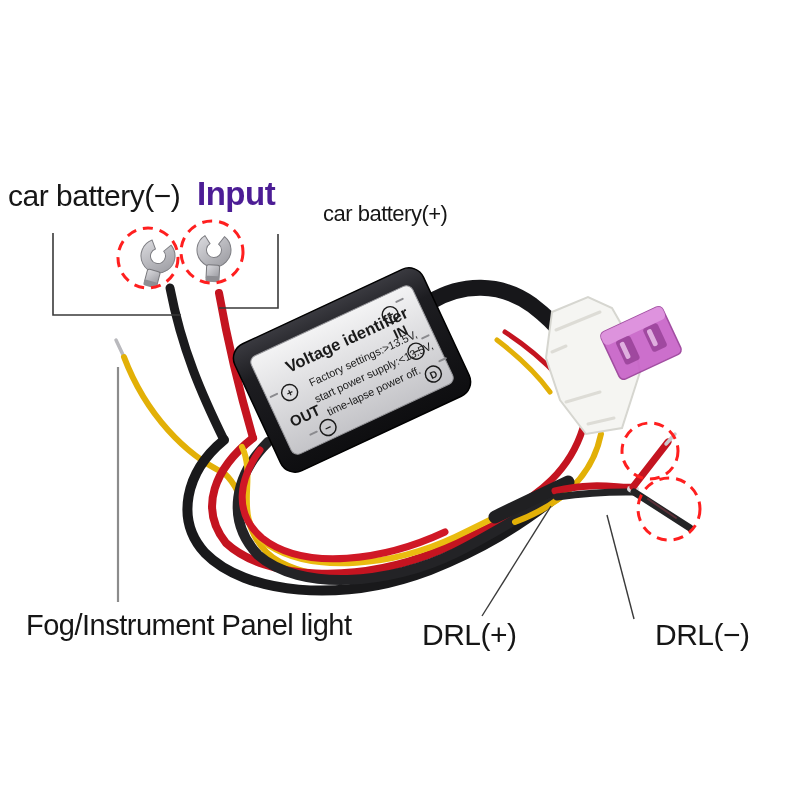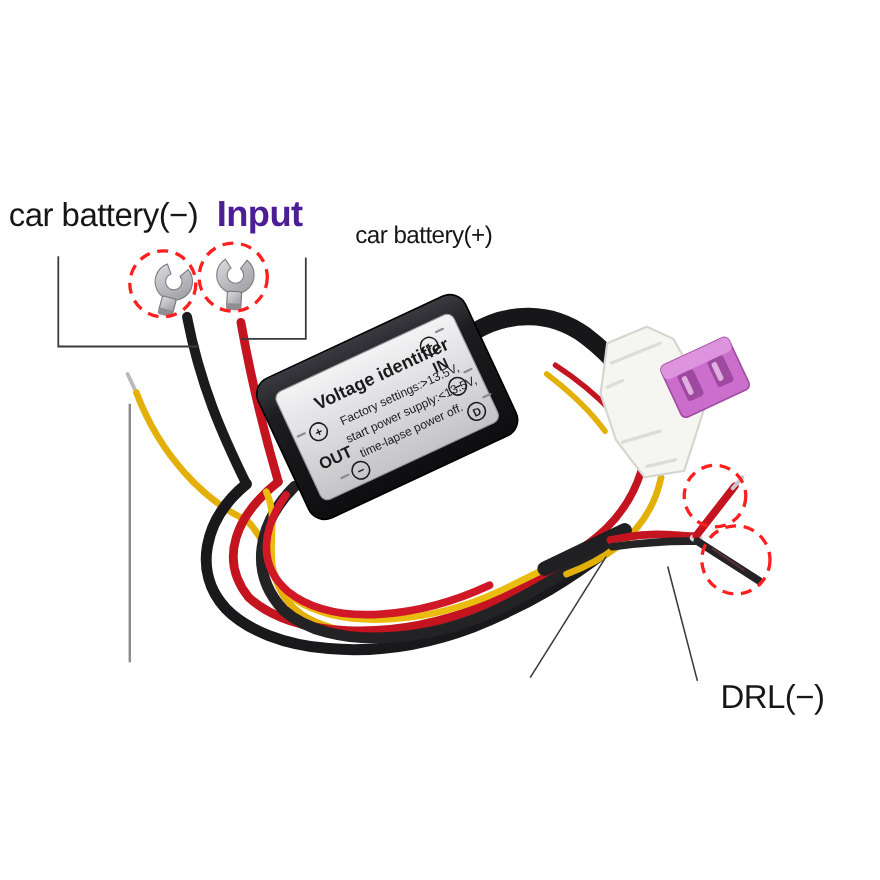--- a/index.html
+++ b/index.html
@@ -131,15 +131,17 @@
 
   <circle cx="148" cy="258" r="30" fill="none" stroke="#ff1f1f" stroke-width="3" stroke-dasharray="10 7"></circle>
   <circle cx="212" cy="252" r="31" fill="none" stroke="#ff1f1f" stroke-width="3" stroke-dasharray="10 7"></circle>
   <circle cx="650" cy="451" r="28" fill="none" stroke="#ff1f1f" stroke-width="3" stroke-dasharray="10 7"></circle>
   <circle cx="669" cy="509" r="31" fill="none" stroke="#ff1f1f" stroke-width="3" stroke-dasharray="10 7"></circle>
 </svg>
 
 <div class="callout lbl-batt-neg">car battery(−)</div>
 <div class="callout red lbl-input">Input</div>
 <div class="callout lbl-batt-pos">car battery(+)</div>
+<div class="callout lbl-fog">Fog/Instrument Panel light</div>
+<div class="callout lbl-drl-pos">DRL(+)</div>
 <div class="callout lbl-drl-neg">DRL(−)</div>
 
 </div>
 
 </body></html>

